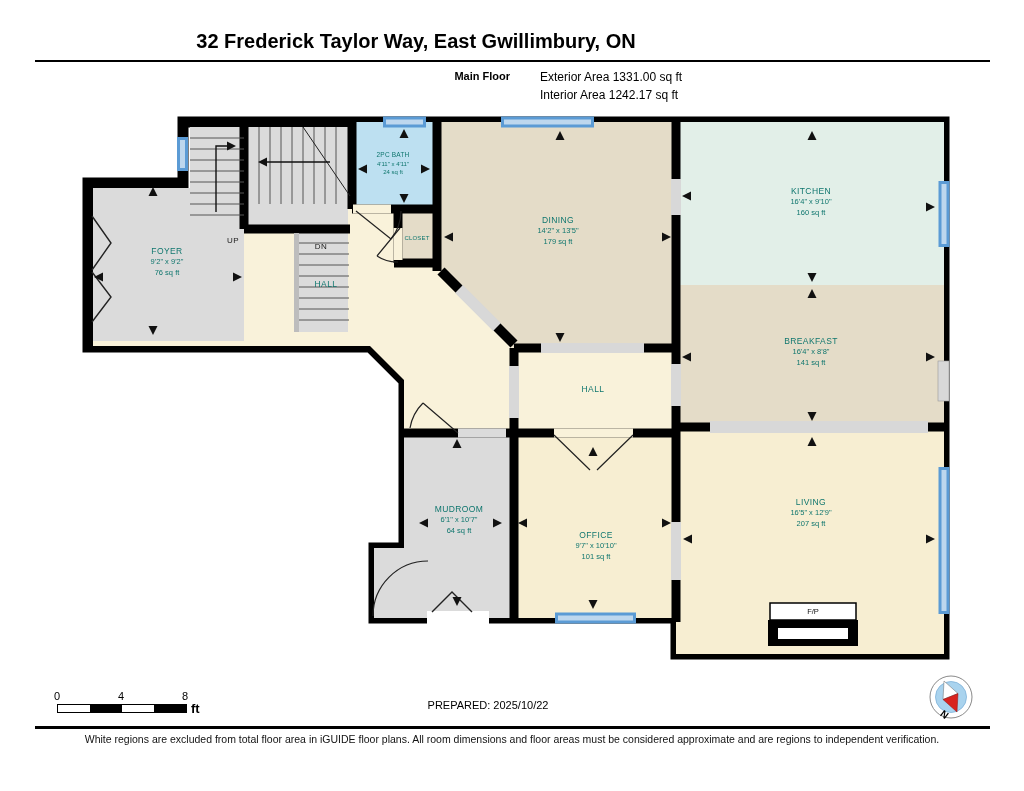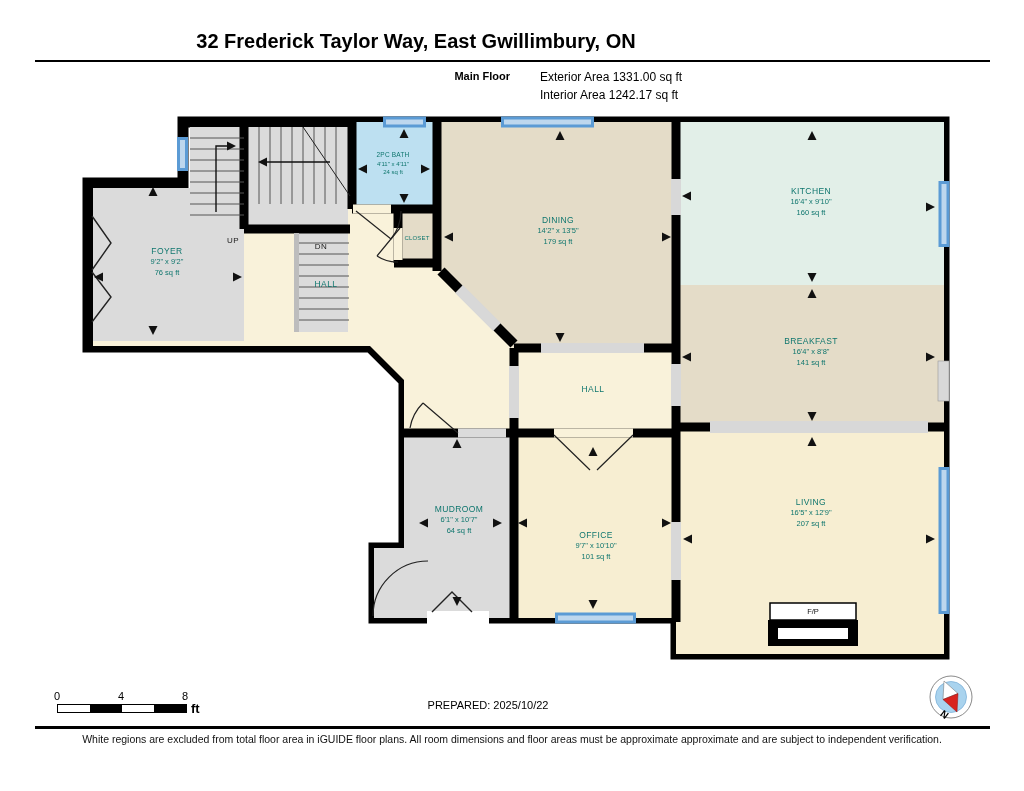--- a/index.html
+++ b/index.html
@@ -262,16 +262,16 @@
   <div id="scalebar" class="abs">
     <div class="seg w"></div>
     <div class="seg b"></div>
     <div class="seg w"></div>
     <div class="seg b"></div>
   </div>
   <div id="ftunit" class="abs">ft</div>
 
   <div id="prepared" class="abs">PREPARED: 2025/10/22</div>
   <div id="rule2" class="abs"></div>
-  <div id="disclaimer" class="abs">White regions are excluded from total floor area in iGUIDE floor plans. All room dimensions and floor areas must be approximate approximate and are subject to independent verification.</div>
+  <div id="disclaimer" class="abs">White regions are excluded from total floor area in iGUIDE floor plans. All room dimensions and floor areas must be considered approximate and are regions to independent verification.</div>
   <div id="north" class="abs">N</div>
 
 </div>
 
 </body></html>

